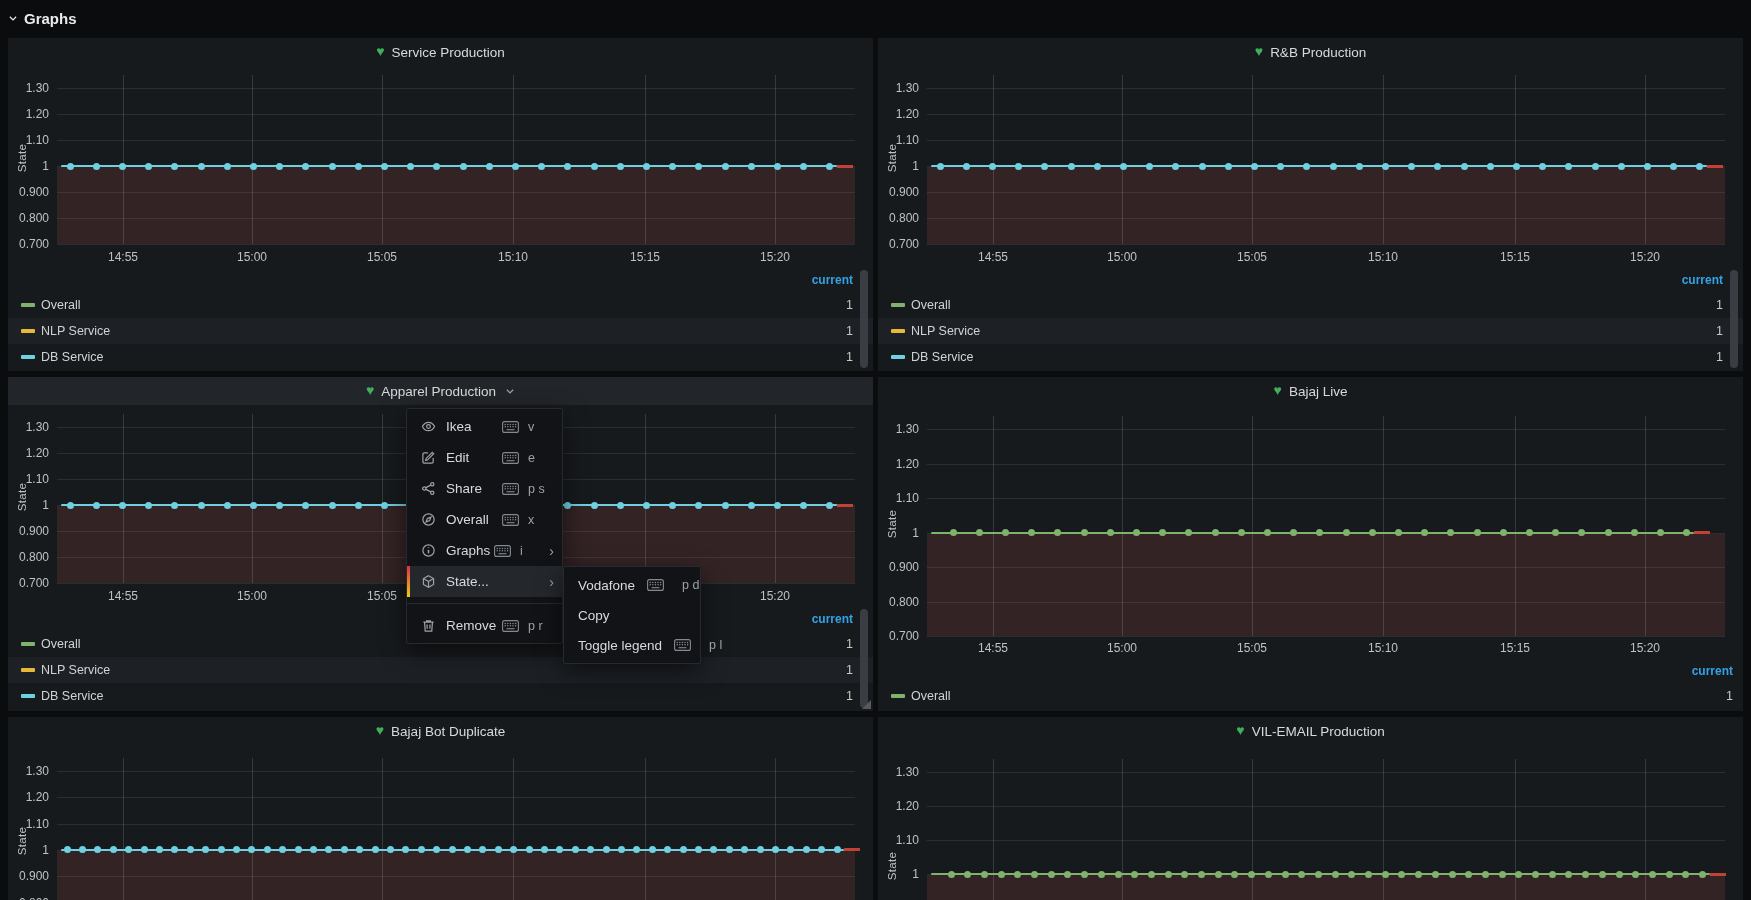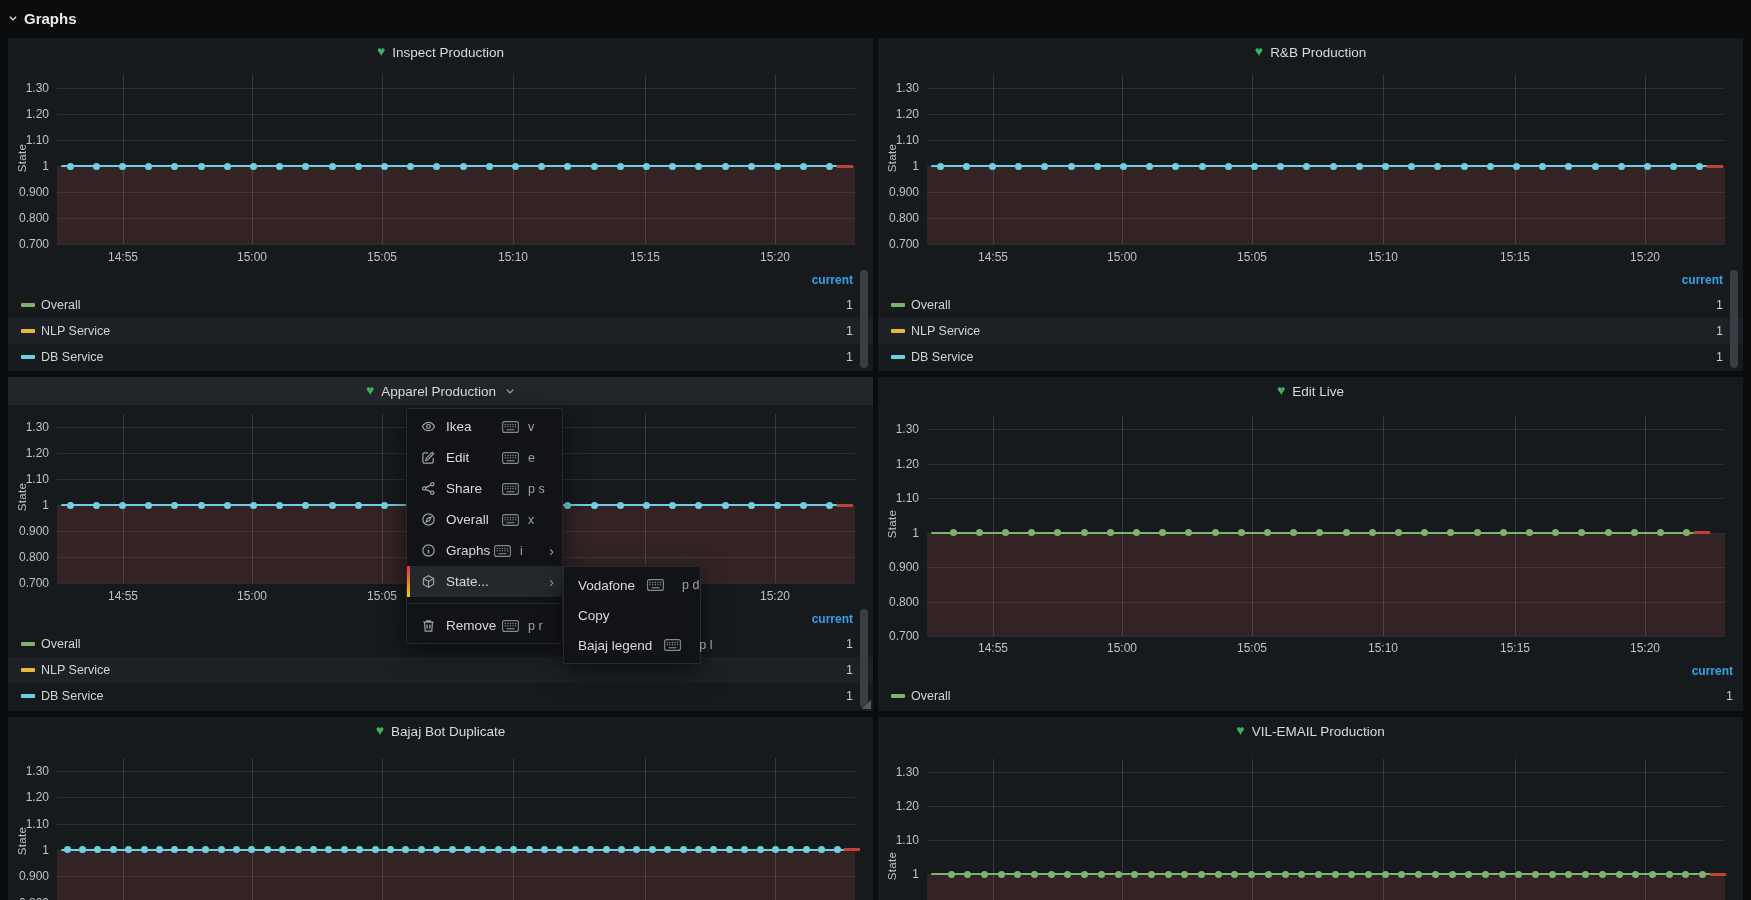--- a/index.html
+++ b/index.html
@@ -107,21 +107,21 @@
       <svg width="10" height="10" viewBox="0 0 16 16" fill="none" stroke="#e9eaeb" stroke-width="2">
           <path d="M3 6l5 5 5-5"></path>
         </svg>
     </span>
     <span>Graphs</span>
   </div>
   <div id="panels">
       <div class="panel" style="left: 8px; top: 38px; width: 865px; height: 333px;">
         <div class="panel-header">
           <span class="heart">♥</span>
-          <span>Inspect Production</span>
+          <span>Service Production</span>
         </div>
         <div style="position: absolute; left: 0px; top: 28px; width: 100%; height: 178px;"></div>
         <div class="ylabel" style="left: -6px; top: 113.5px; width: 40px; text-align: center;">State</div>
         <div class="hgrid" style="left: 49px; top: 50px; width: 798px;"></div>
         <div class="ytick" style="left: 1px; top: 43px;">1.30</div>
         <div class="hgrid" style="left: 49px; top: 76px; width: 798px;"></div>
         <div class="ytick" style="left: 1px; top: 69px;">1.20</div>
         <div class="hgrid" style="left: 49px; top: 102px; width: 798px;"></div>
         <div class="ytick" style="left: 1px; top: 95px;">1.10</div>
         <div class="hgrid" style="left: 49px; top: 128px; width: 798px;"></div>
@@ -365,21 +365,21 @@
           <span class="legend-swatch" style="background: rgb(110, 208, 224);"></span>
           <span class="legend-label">DB Service</span>
           <span class="legend-value" style="right: 20px; width: 60px;">1</span>
         </div>
         <div class="legend-scrollbar" style="top: 232px; height: 99px;"></div>
         <div class="resize-corner"></div>
       </div>
       <div class="panel" style="left: 878px; top: 377px; width: 865px; height: 334px;">
         <div class="panel-header">
           <span class="heart">♥</span>
-          <span>Edit Live</span>
+          <span>Bajaj Live</span>
         </div>
         <div style="position: absolute; left: 0px; top: 28px; width: 100%; height: 231px;"></div>
         <div class="ylabel" style="left: -6px; top: 141px; width: 40px; text-align: center;">State</div>
         <div class="hgrid" style="left: 49px; top: 52px; width: 798px;"></div>
         <div class="ytick" style="left: 1px; top: 45px;">1.30</div>
         <div class="hgrid" style="left: 49px; top: 86.5px; width: 798px;"></div>
         <div class="ytick" style="left: 1px; top: 79.5px;">1.20</div>
         <div class="hgrid" style="left: 49px; top: 121px; width: 798px;"></div>
         <div class="ytick" style="left: 1px; top: 114px;">1.10</div>
         <div class="hgrid" style="left: 49px; top: 155.5px; width: 798px;"></div>
@@ -722,21 +722,21 @@
               <path d="M4.5 8.7h8"></path>
               <path d="M3.2 3.4h.01M5.8 3.4h.01M8.4 3.4h.01M11 3.4h.01M13.6 3.4h.01M3.2 5.8h.01M5.8 5.8h.01M8.4 5.8h.01M11 5.8h.01M13.6 5.8h.01" stroke-width="1.5" stroke-linecap="round"></path>
             </svg>
           </span>
           <span class="ctx-kbd" style="margin-left: 9px;">p d</span>
         </div>
         <div class="sub-item">
           <span>Copy</span>
         </div>
         <div class="sub-item">
-          <span>Bajaj legend</span>
+          <span>Toggle legend</span>
           <span class="kbd-icon">
             <svg width="17" height="12" viewBox="0 0 17 12" fill="none" stroke="currentColor" stroke-width="1.1">
               <rect x="0.6" y="0.6" width="15.8" height="10.8" rx="2"></rect>
               <path d="M4.5 8.7h8"></path>
               <path d="M3.2 3.4h.01M5.8 3.4h.01M8.4 3.4h.01M11 3.4h.01M13.6 3.4h.01M3.2 5.8h.01M5.8 5.8h.01M8.4 5.8h.01M11 5.8h.01M13.6 5.8h.01" stroke-width="1.5" stroke-linecap="round"></path>
             </svg>
           </span>
           <span class="ctx-kbd" style="margin-left: 9px;">p l</span>
         </div>
       </div>

